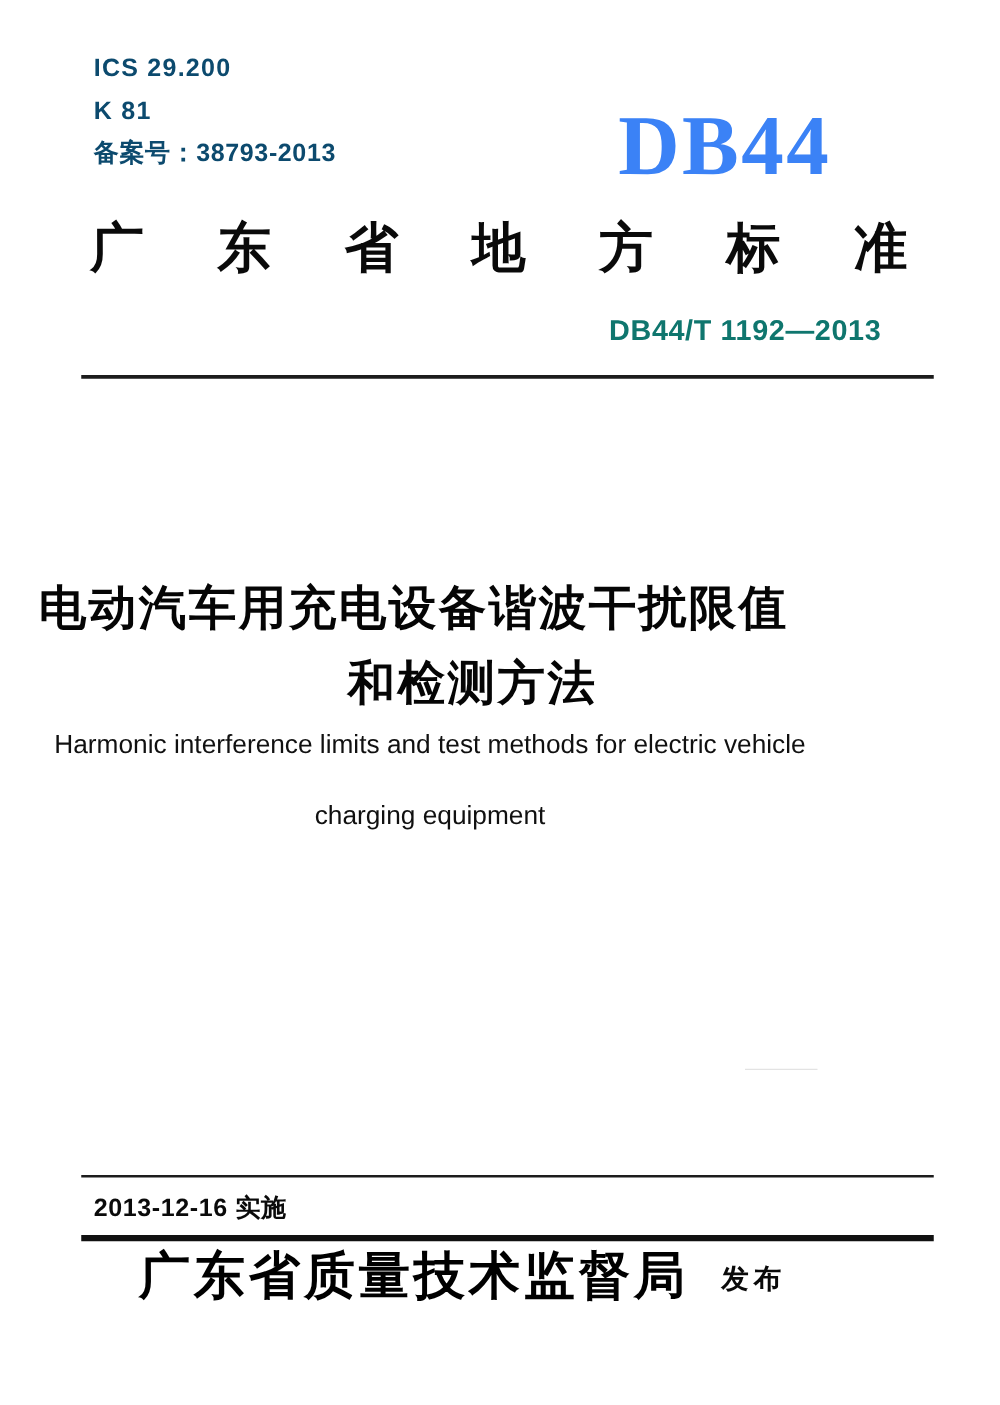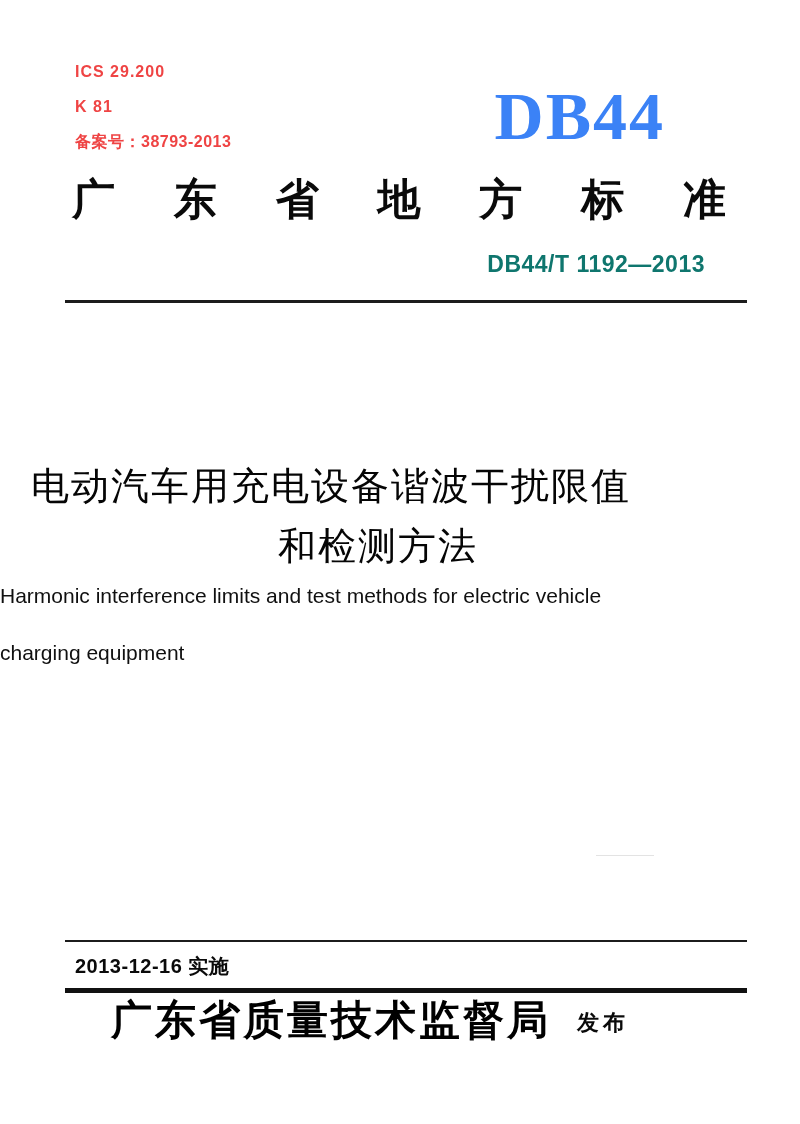--- a/index.html
+++ b/index.html
@@ -17,25 +17,25 @@
     -webkit-font-smoothing: antialiased;
   }
 
   
   .meta {
     position: absolute;
     left: 75px;
     top: 46px;
   }
   .meta-line {
-    font-size: 16px;
+    font-size: 20px;
     font-weight: 600;
     letter-spacing: 1px;
-    color: #ef4444;
-    margin: 16px 0 15px 0;
+    color: #0c4a6e;
+    margin: 0 0 15px 0;
     line-height: 19px;
     white-space: nowrap;
   }
   .meta-line.record {
     font-weight: 700;
     letter-spacing: 0.5px;
   }
 
   
   .logo {
@@ -87,34 +87,34 @@
   .rule-dates-top { top: 940px; height: 2px; }
   .rule-dates-bottom { top: 988px; height: 4.5px; background: #111111; }
 
   
   .title-zh {
     position: absolute;
     left: 0;
     width: 662px;
     text-align: center;
     font-size: 38px;
-    font-weight: 400;
+    font-weight: 700;
     letter-spacing: 2px;
     color: #050505;
     white-space: nowrap;
   }
   .title-zh.line1 { top: 461px; }
   .title-zh.line2 { top: 521px; padding-left: 47px; }
 
   
   .title-en {
     position: absolute;
     left: 0;
     width: 688px;
-    text-align: left;
+    text-align: center;
     font-size: 21px;
     font-weight: 400;
     color: #101010;
     white-space: nowrap;
   }
   .title-en.line1 { top: 584px; }
   .title-en.line2 { top: 641px; }
 
   
   .scan-artifact {

